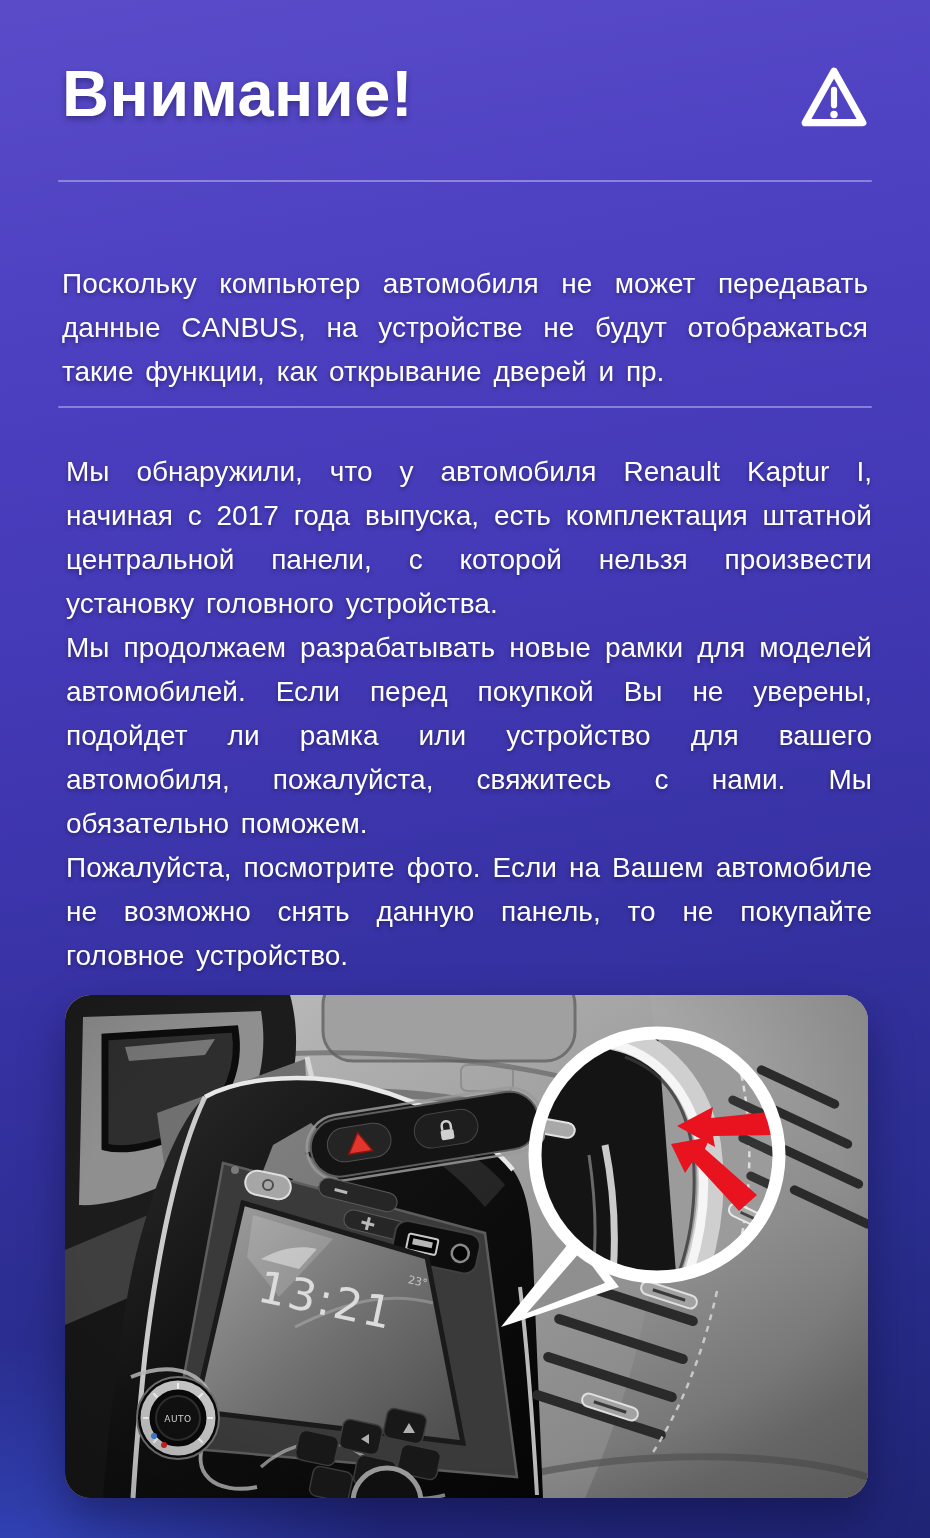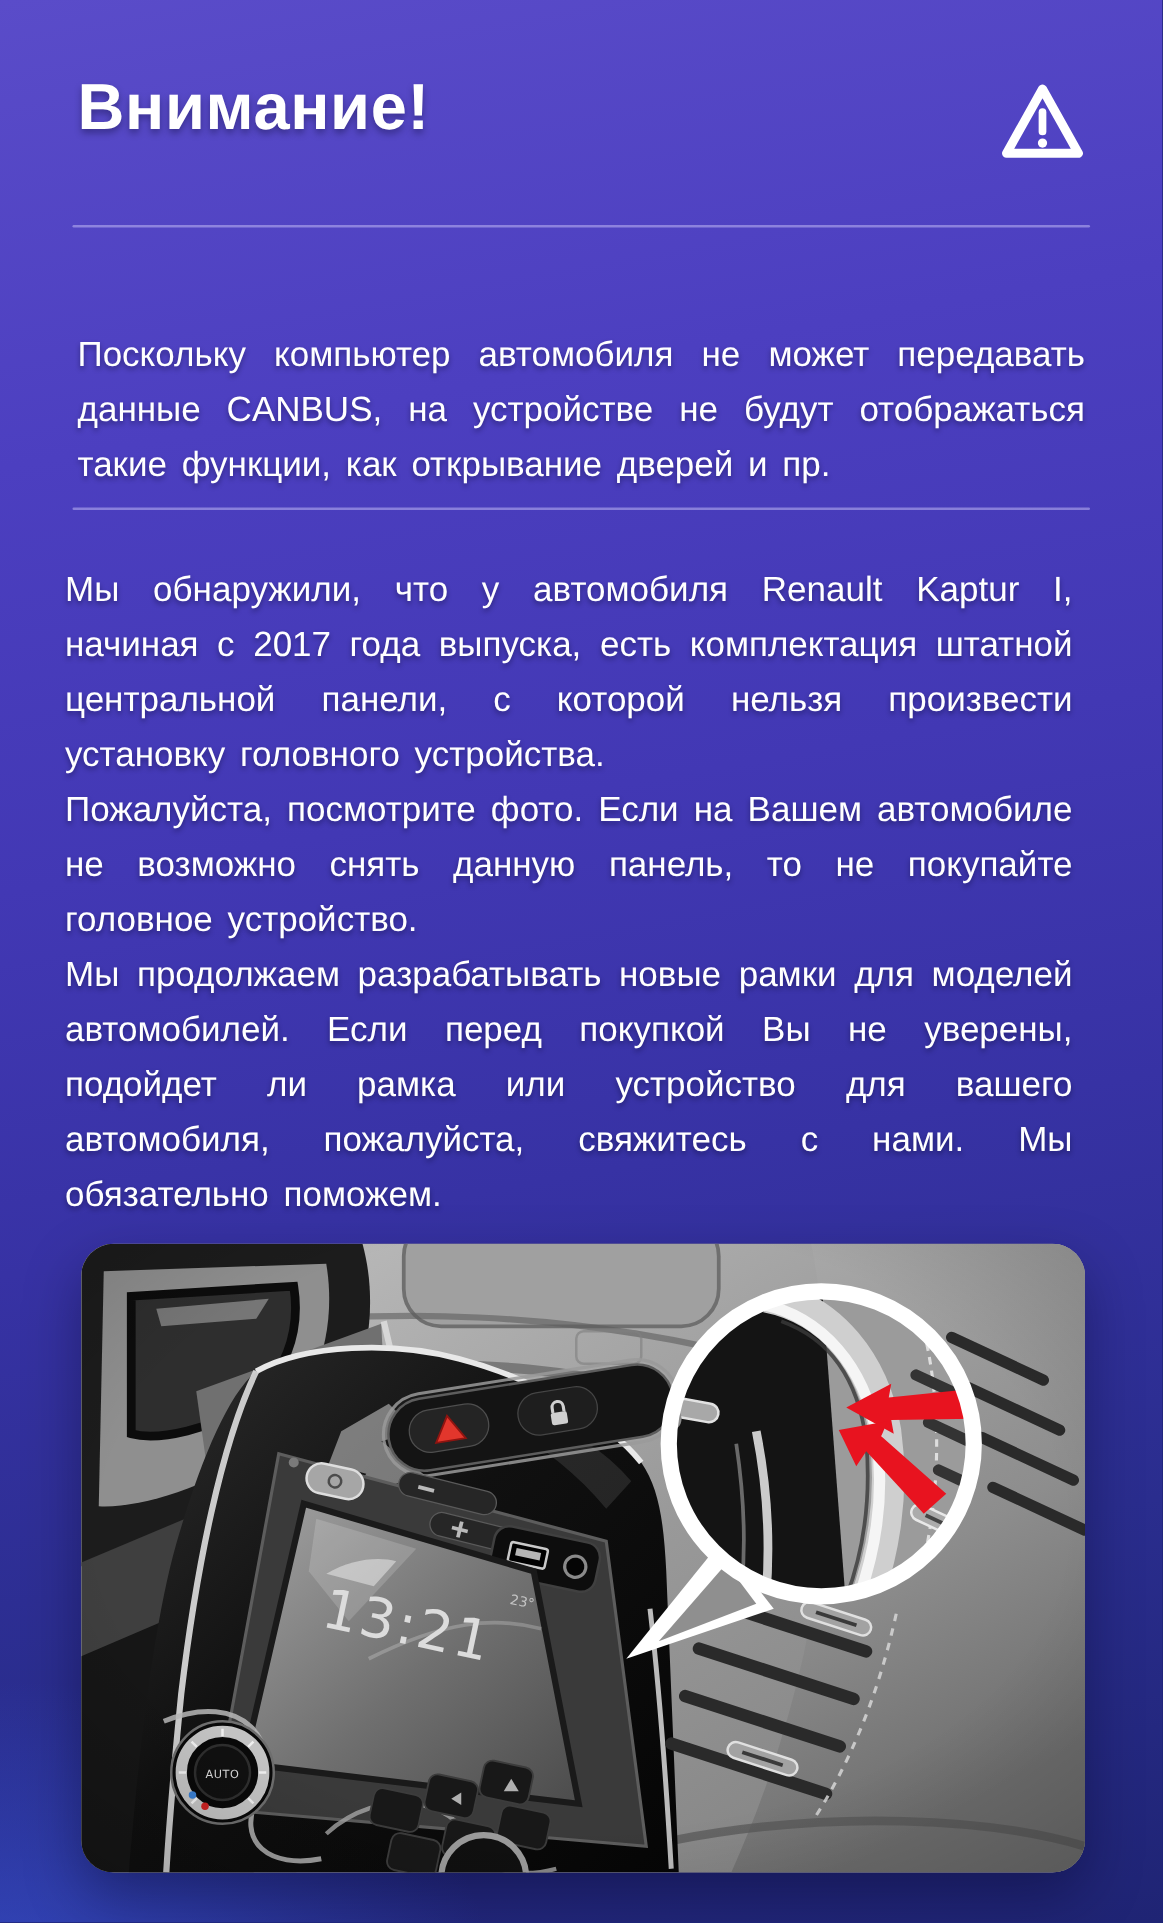--- a/index.html
+++ b/index.html
@@ -5,33 +5,33 @@
   html,body{margin:0;padding:0;background:#1f2576;}
   .page{
     position:relative;width:930px;height:1538px;overflow:hidden;
     font-family:"Liberation Sans",sans-serif;color:#fff;
     background:
       radial-gradient(ellipse 560px 320px at 0% 102%, rgba(62,92,232,.55), rgba(62,92,232,0) 70%),
       linear-gradient(170deg,#5a4cc9 0%,#4c3fc0 22%,#4238b4 42%,#3732a4 60%,#2a2d8e 80%,#1f2474 100%);
   }
   .title{
     position:absolute;left:62px;top:56px;margin:0;
-    font-size:52px;font-weight:bold;letter-spacing:.5px;
+    font-size:65px;font-weight:bold;letter-spacing:.5px;
     text-shadow:0 3px 6px rgba(0,0,30,.35);
   }
   .warn-icon{position:absolute;left:798px;top:62px;width:72px;height:72px;}
   .divider{position:absolute;left:58px;width:814px;height:2px;background:rgba(215,208,255,.45);border-radius:1px;}
   .d1{top:180px;} .d2{top:406px;}
   .body-text{
     position:absolute;left:62px;width:806px;margin:0;
     font-size:28px;line-height:44px;word-spacing:4px;
     text-align:justify;text-shadow:0 2px 4px rgba(0,0,30,.4);
   }
   .p1{top:226px;margin-top:36px;}
-  .pgroup{position:absolute;left:52px;top:450px;width:806px;}
+  .pgroup{position:absolute;left:66px;top:450px;width:806px;}
   .pgroup p{margin:0;font-size:28px;line-height:44px;word-spacing:4px;text-align:justify;text-shadow:0 2px 4px rgba(0,0,30,.4);}
   .photo{
     position:absolute;left:65px;top:995px;width:803px;height:503px;
     border-radius:26px;overflow:hidden;background:#8e8e8e;
     box-shadow:0 18px 44px rgba(0,0,25,.35);
   }
   .photo svg{display:block;width:100%;height:100%;}
 </style>
 </head>
 <body>
@@ -47,22 +47,22 @@
   </svg>
 
   <div class="divider d1"></div>
 
   <p class="body-text p1">Поскольку компьютер автомобиля не может передавать данные CANBUS, на устройстве не будут отображаться такие функции, как открывание дверей и пр.</p>
 
   <div class="divider d2"></div>
 
   <div class="pgroup">
     <p>Мы обнаружили, что у автомобиля Renault Kaptur I, начиная с 2017 года выпуска, есть комплектация штатной центральной панели, с которой нельзя произвести установку головного устройства.</p>
+    <p>Мы продолжаем разрабатывать новые рамки для моделей автомобилей. Если перед покупкой Вы не уверены, подойдет ли рамка или устройство для вашего автомобиля, пожалуйста, свяжитесь с нами. Мы обязательно поможем.</p>
     <p>Пожалуйста, посмотрите фото. Если на Вашем автомобиле не возможно снять данную панель, то не покупайте головное устройство.</p>
-    <p>Мы продолжаем разрабатывать новые рамки для моделей автомобилей. Если перед покупкой Вы не уверены, подойдет ли рамка или устройство для вашего автомобиля, пожалуйста, свяжитесь с нами. Мы обязательно поможем.</p>
   </div>
 
   <div class="photo">
     <svg viewBox="0 0 803 503" preserveAspectRatio="none">
       <defs>
         <linearGradient id="gDash" x1="0" y1="0" x2="1" y2="1">
           <stop offset="0" stop-color="#c2c2c2"></stop>
             <stop offset=".5" stop-color="#9a9a9a"></stop>
             <stop offset="1" stop-color="#7c7c7c"></stop>
         </linearGradient>

